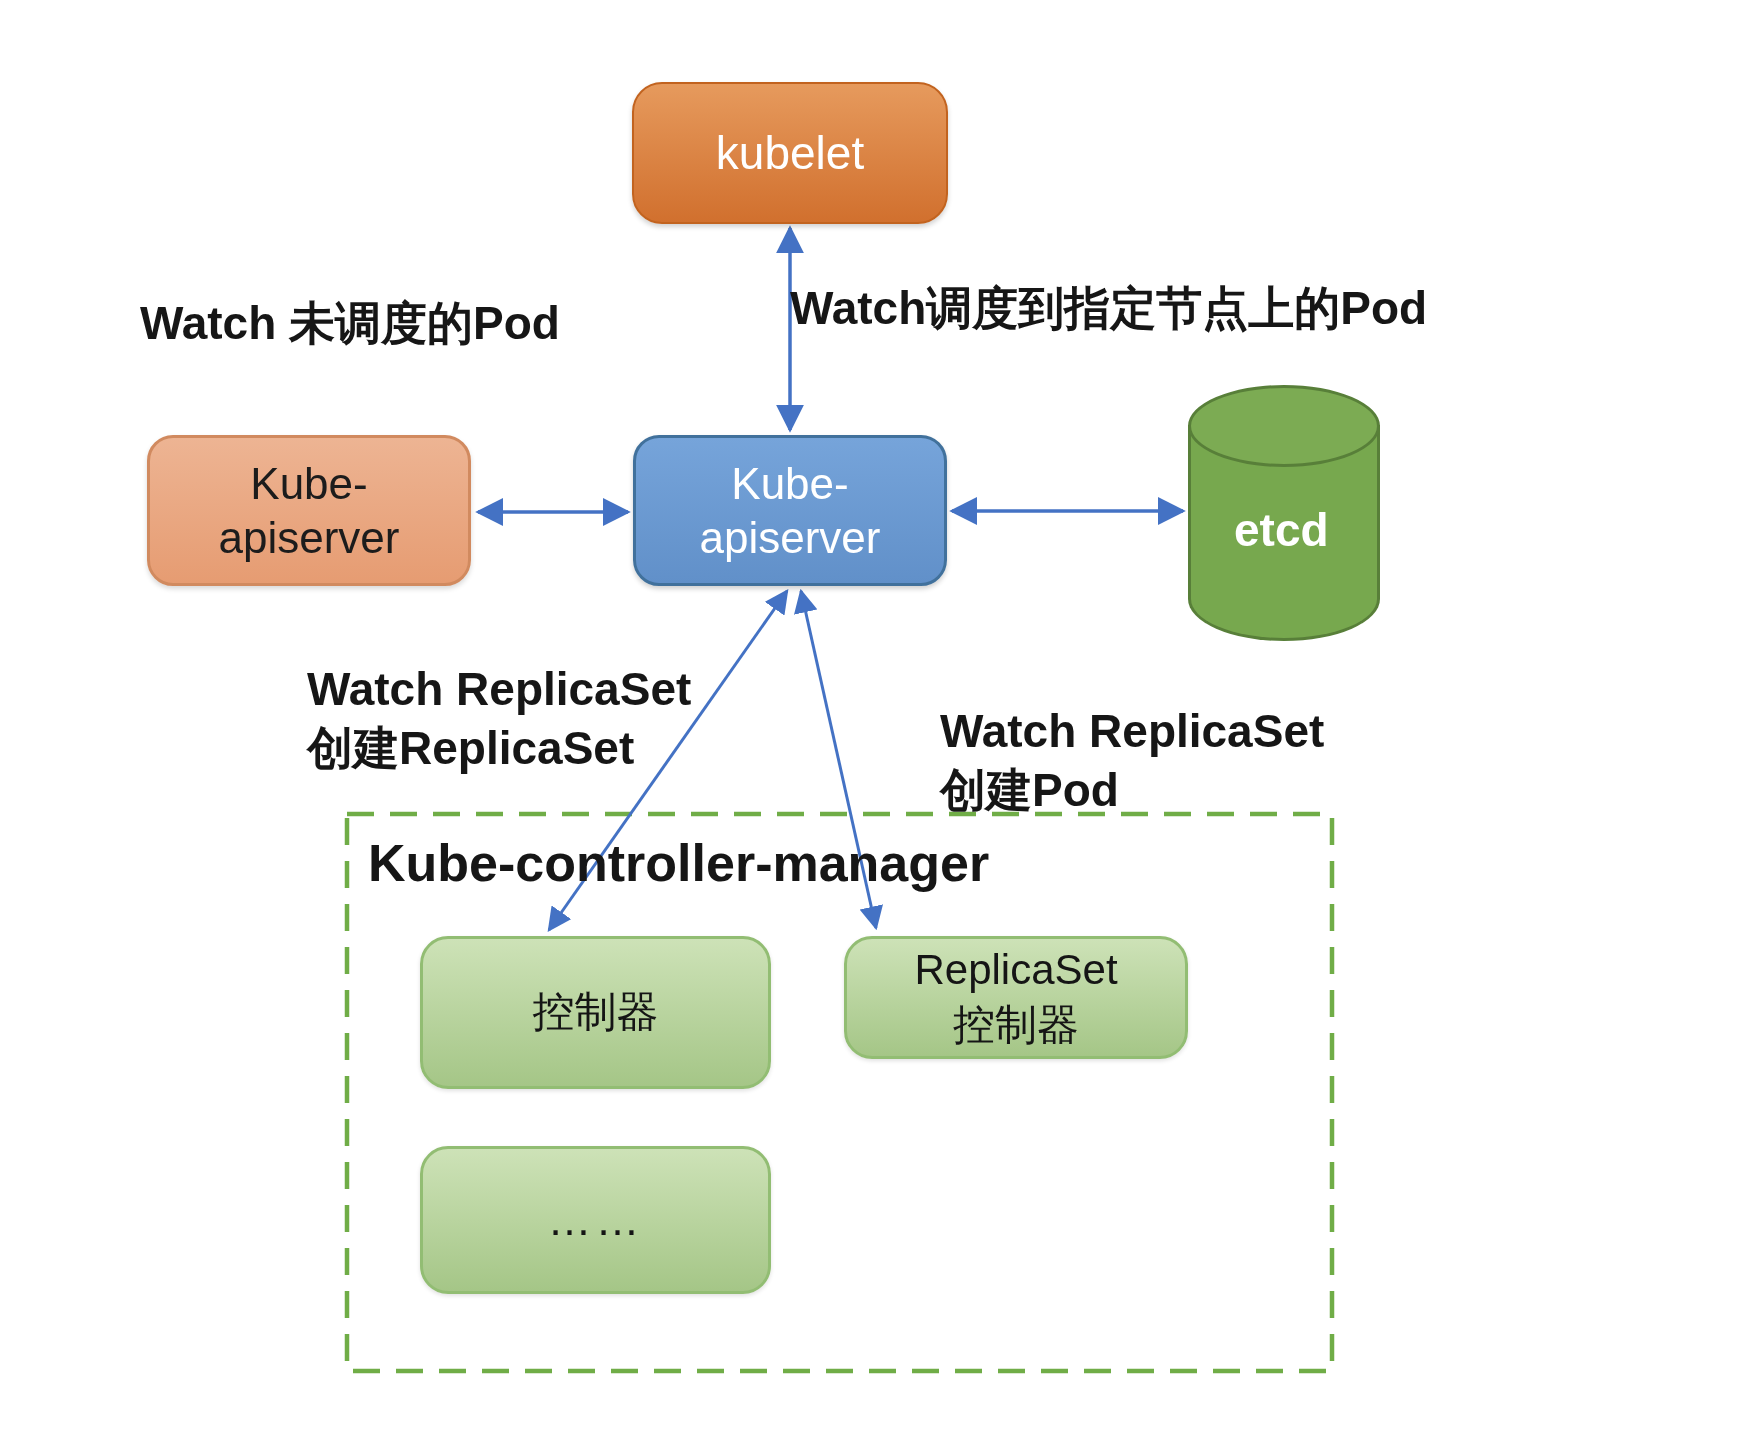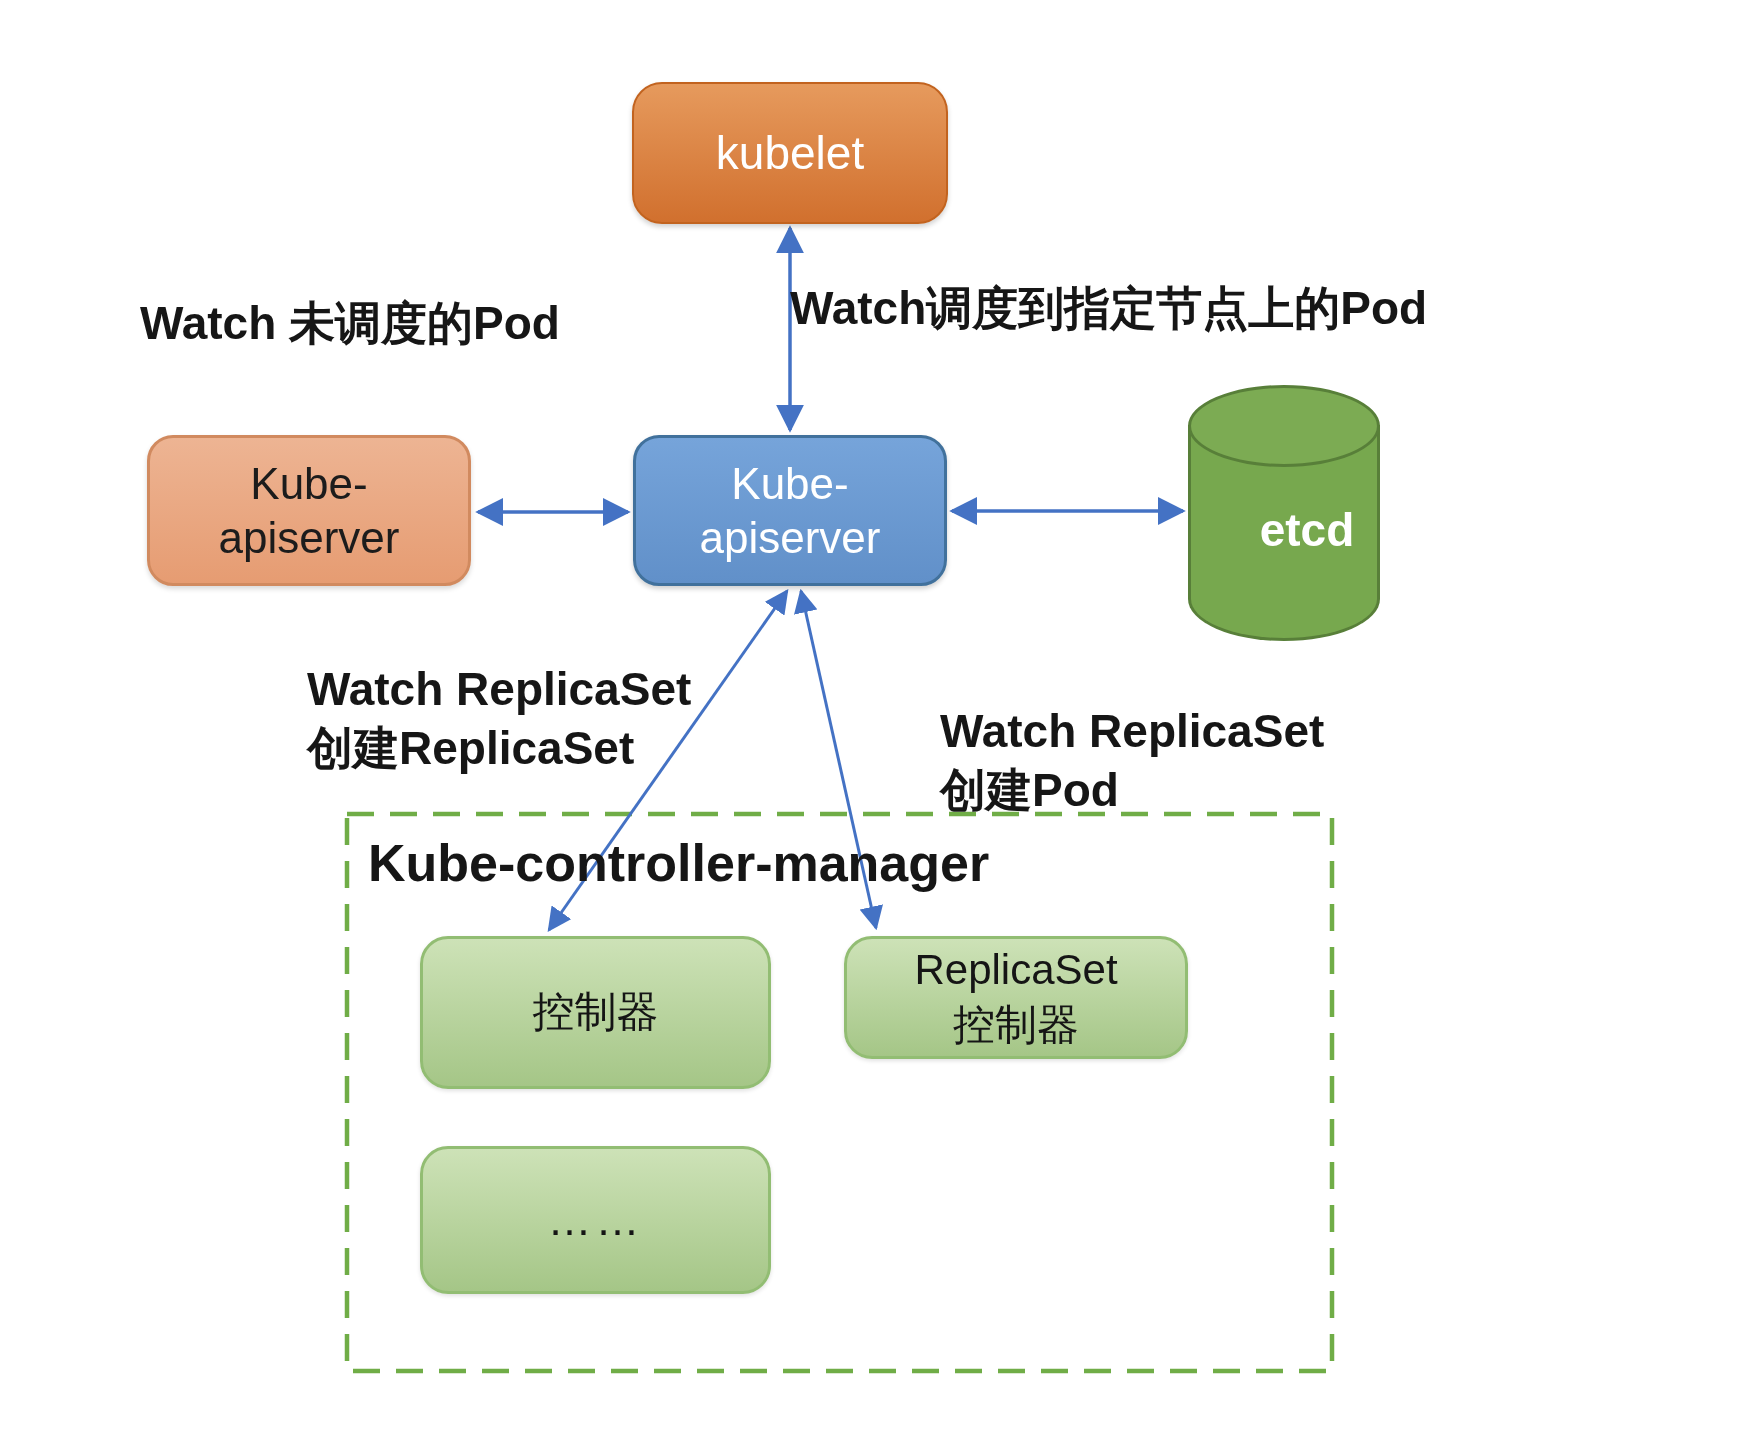--- a/index.html
+++ b/index.html
@@ -57,21 +57,21 @@
     background:#77a84e; border:3px solid #587f39; border-top:none;
     border-radius:0 0 50% 50% / 0 0 42px 42px; box-sizing:border-box;
   }
   .cyl-top {
     position:absolute; left:0; right:0; top:0; height:82px;
     background:#7cab53; border:3px solid #587f39; border-radius:50%;
     box-sizing:border-box;
   }
   .cyl-label {
     position:absolute; left:0; right:0; top:118px;
-    text-align:center; color:#ffffff; font-size:46px; font-weight:bold;padding-left:46px;
+    text-align:left; color:#ffffff; font-size:46px; font-weight:bold;padding-left:46px;
   }
 
   .edge-label {
     position:absolute; z-index:3;
     color:#161616; font-weight:bold; font-size:46px; line-height:1.28;
     white-space:nowrap;
   }
   #lbl-watch-unscheduled { left:140px; top:294px; }
   #lbl-watch-scheduled   { left:790px; top:279px; }
   #lbl-watch-deployment  { left:307px; top:660px; }

